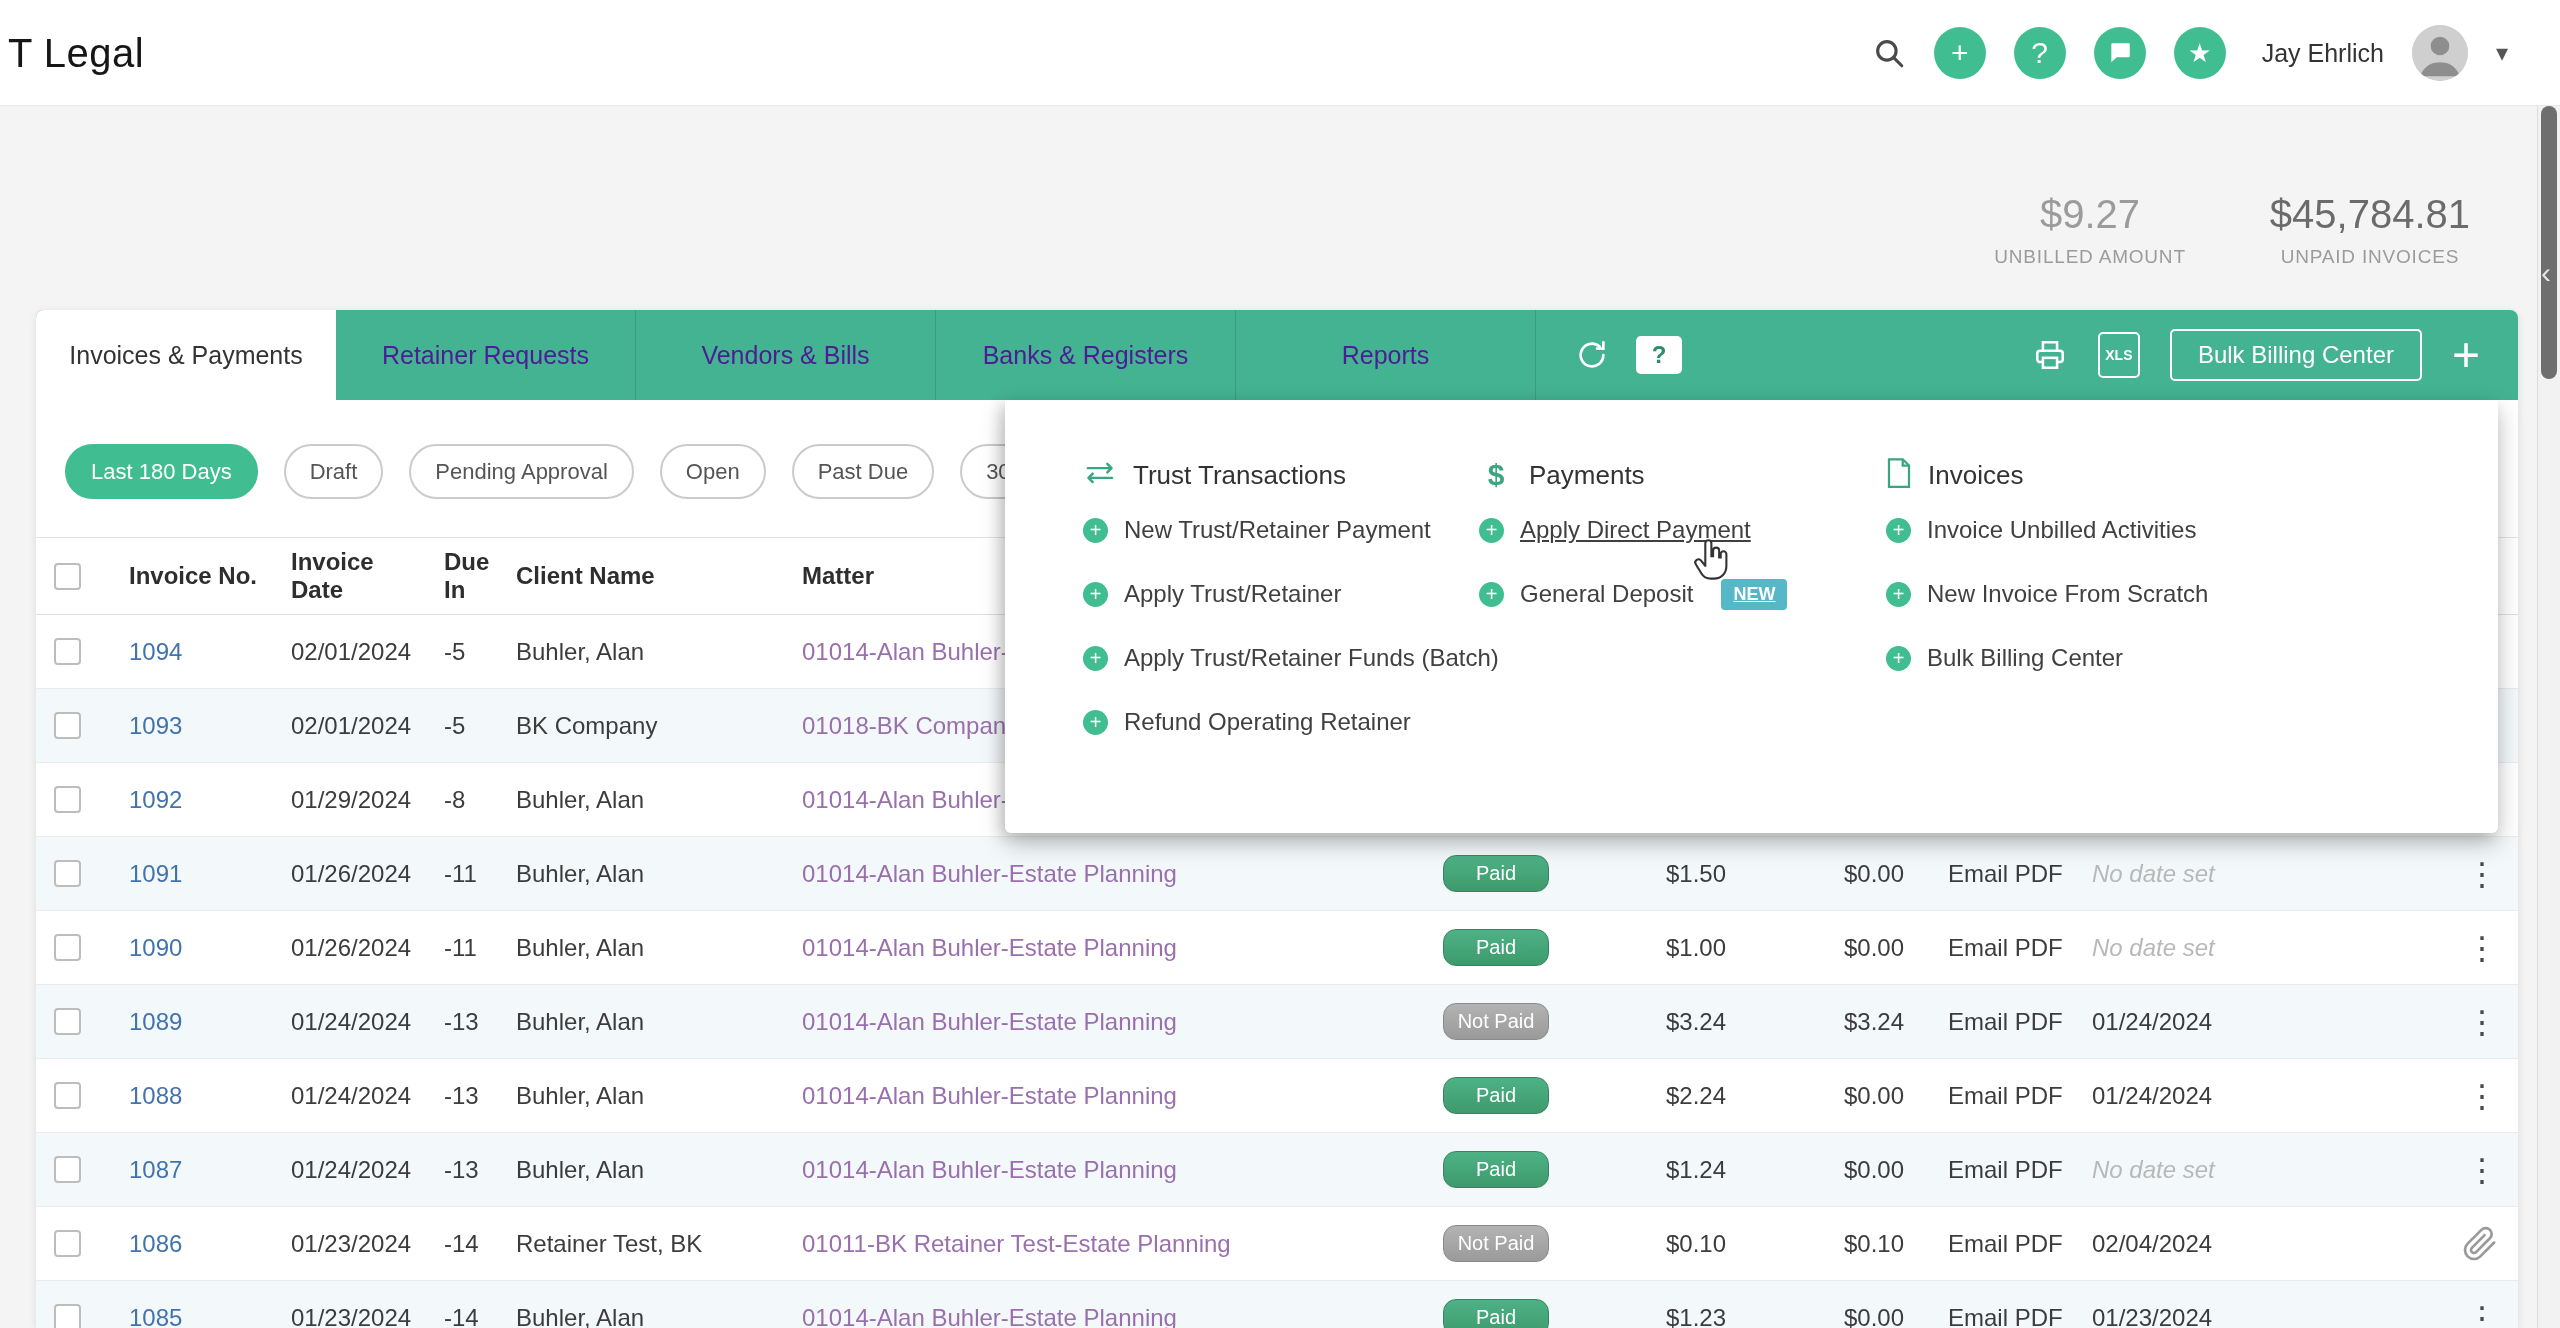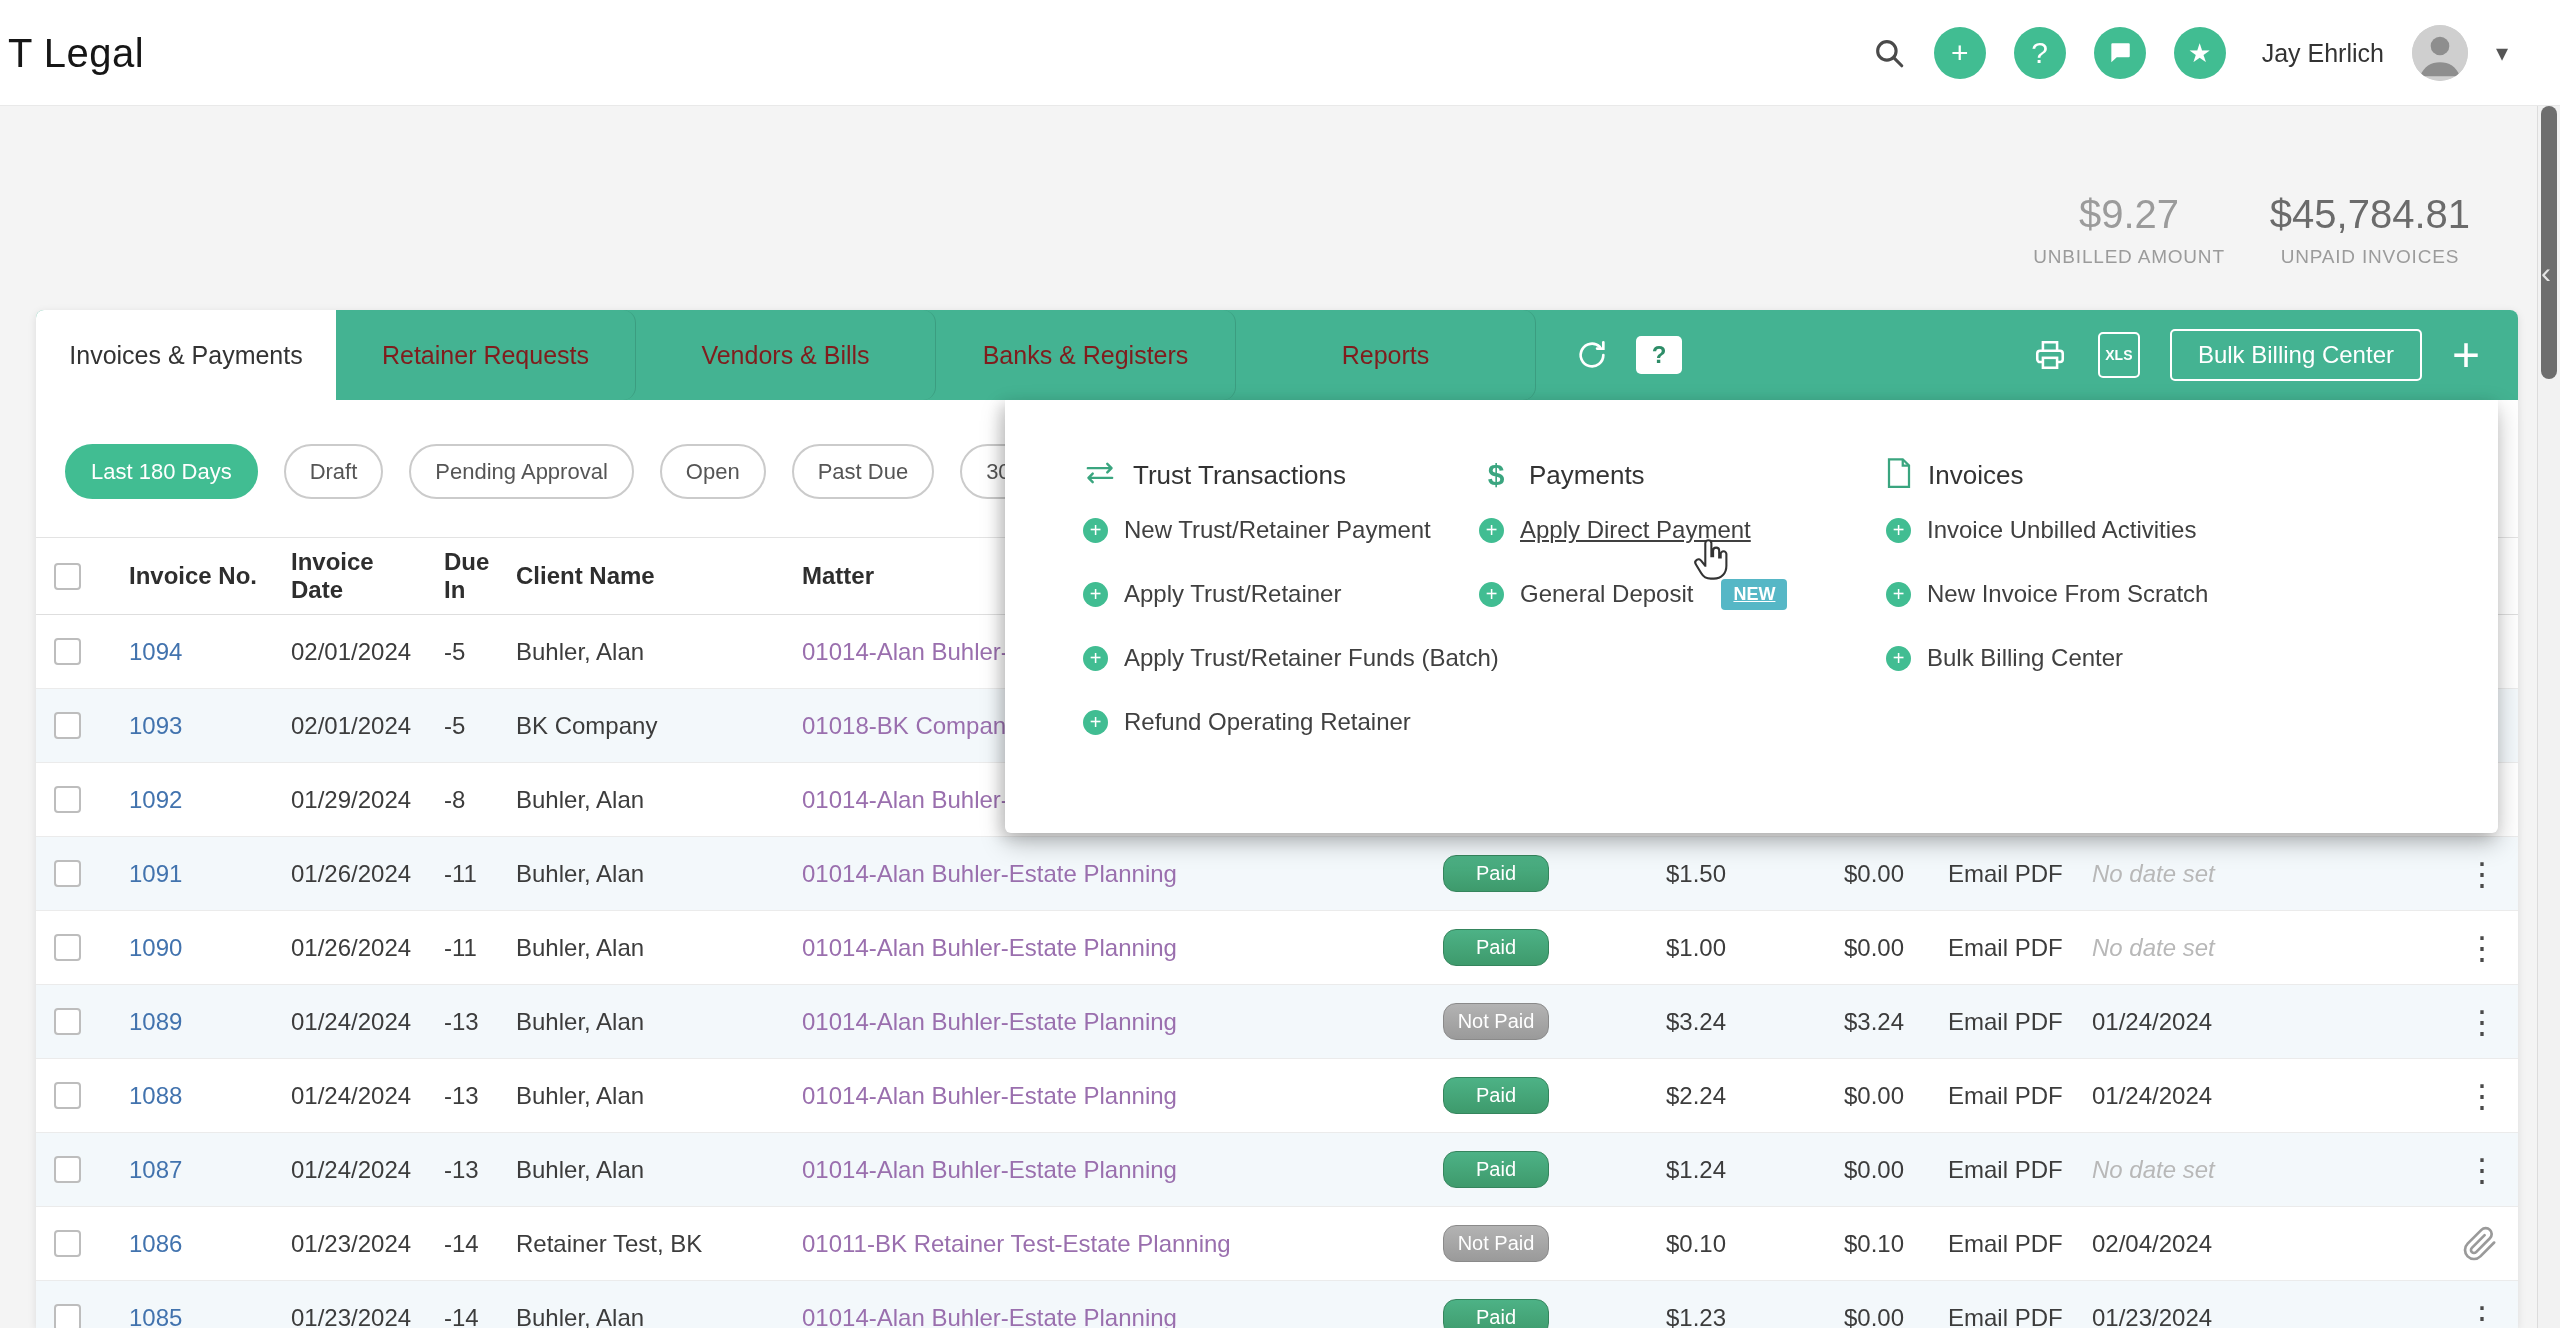--- a/index.html
+++ b/index.html
@@ -32,42 +32,42 @@
     width:52px; height:52px; border-radius:50%; background:var(--green);
     color:#fff; font-size:30px; display:flex; align-items:center; justify-content:center;
     cursor:pointer; line-height:1;
   }
   .user-name{ font-size:25px; color:#333; margin-left:8px; }
   .avatar{ width:56px; height:56px; border-radius:50%; overflow:hidden; background:#cfcfcf; }
   .caret{ font-size:24px; color:#555; }
 
   
   .stats{
-    position:absolute; top:192px; right:90px; display:flex; gap:45px;
+    position:absolute; top:192px; right:90px; display:flex; gap:84px;
     text-align:center; z-index:5;
   }
   .stat-value{ font-size:40px; color:#9b9b9b; }
   .stat-value.dark{ color:#6b6b6b; }
   .stat-label{ font-size:19px; color:#9b9b9b; letter-spacing:.8px; margin-top:9px; }
 
   
   .card{
     position:absolute; left:36px; top:310px; width:2482px; height:1018px;
     background:#fff; border-radius:8px 8px 0 0;
     box-shadow:0 2px 8px rgba(0,0,0,.10); z-index:10;
   }
 
   
   .tabbar{
     display:flex; height:90px; background:var(--bar-green);
     border-radius:8px 8px 0 0; align-items:stretch;
   }
   .tab{
     width:300px; display:flex; align-items:center; justify-content:center;
-    color:#7f1d1d; font-size:25px; border-right:1px solid rgba(0,0,0,.12); cursor:pointer;border-radius:13px;
+    color:#4c1d95; font-size:25px; border-right:1px solid rgba(0,0,0,.12); cursor:pointer;
   }
   .tab.active{ background:#fff; color:#333; border-right:none; border-radius:8px 0 0 0; }
   .bar-tools-left{ display:flex; align-items:center; gap:28px; margin-left:40px; }
   .bar-spacer{ flex:1; }
   .bar-tools-right{ display:flex; align-items:center; gap:30px; padding-right:38px; }
   .help-key{
     width:46px; height:38px; background:#fff; border-radius:5px; color:#2e8d68;
     font-size:24px; font-weight:bold; display:flex; align-items:center; justify-content:center; cursor:pointer;
   }
   .xls-box{

